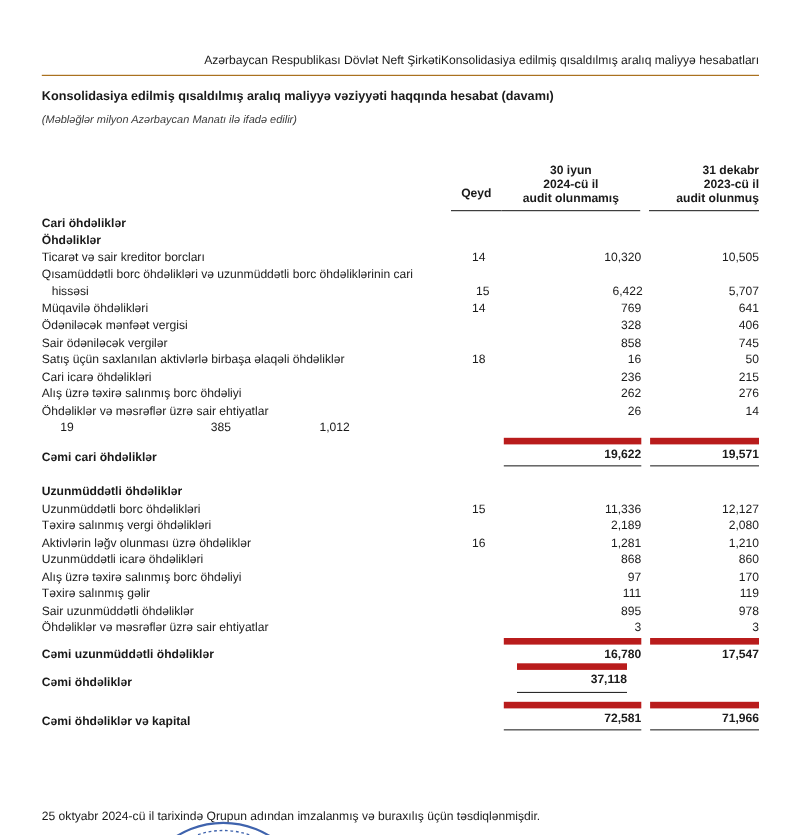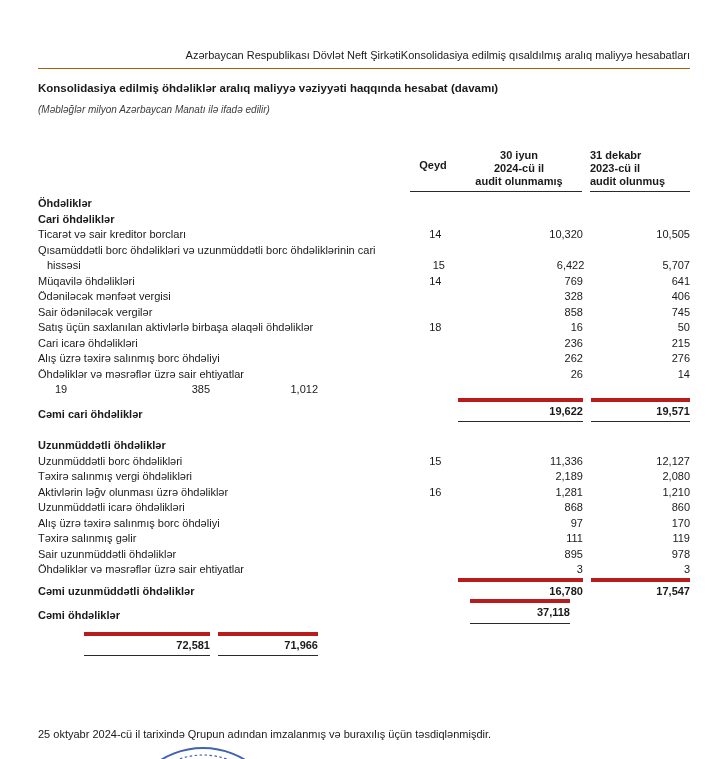--- a/index.html
+++ b/index.html
@@ -21,78 +21,78 @@
   }
   .doc-header .right { text-align: right; margin-top: 39px; }
 
   .doc-title { font-weight: bold; font-size: 11.5px; margin-top: 13px; }
   .doc-note  { font-style: italic; font-size: 10px; color: #3c3c3c; margin-top: 10px; }
 
   .fintable { margin-top: 34px; font-size: 11px; }
   .thead { display: flex; align-items: flex-end; font-weight: bold; }
   .thead .hcell { line-height: 13px; }
   .hlabel { width: 372px; }
-  .hqeyd  { width: 46px;  text-align: center; border-bottom: 1px solid #2a2a2a; padding-bottom: 19px; }
+  .hqeyd  { width: 46px;  text-align: center; border-bottom: 1px solid #2a2a2a; padding-bottom: 8px; }
   .hv1    { width: 126px; text-align: center; border-bottom: 1px solid #2a2a2a; padding-bottom: 3px; }
-  .hv2    { width: 100px; margin-left: 8px; text-align: left; border-bottom: 1px solid #2a2a2a; padding-bottom: 3px; }
+  .hv2    { width: 100px; margin-left: 8px; text-align: right; border-bottom: 1px solid #2a2a2a; padding-bottom: 3px; }
 
   .tbody { margin-top: 4px; }
   .trow { display: flex; align-items: flex-end; line-height: 15.5px; }
   .cell.label { width: 372px; padding-right: 6px; }
   .cell.qeyd  { width: 46px;  text-align: center; }
   .cell.v1    { width: 126px; text-align: right; }
   .cell.v2    { width: 100px; margin-left: 8px; text-align: right; }
 
   .trow.section { font-weight: bold; }
   .trow.total   { font-weight: bold; }
   .trow.wrap .cell.label { padding-left: 9px; text-indent: -9px; }
-  .trow.topline .cell.v1,    .trow.topline .cell.v2    { border-top: 4px solid #b91c1c; padding-top: 2px; }
+  .trow.topline .cell.v1,    .trow.topline .cell.v2    { border-top: 6px solid #b91c1c; padding-top: 2px; }
   .trow.bottomline .cell.v1, .trow.bottomline .cell.v2 { border-bottom: 1px solid #2a2a2a; padding-bottom: 2px; }
 
   .doc-footer { font-size: 11px; margin-top: 72px; }
 
   .stamp { position: absolute; left: 118px; top: 745px; }
 </style>
 </head>
 <body>
 
 <div class="page">
 
   <div class="doc-header">
     <div class="left">Azərbaycan Respublikası Dövlət Neft Şirkəti</div>
     <div class="right">Konsolidasiya edilmiş qısaldılmış aralıq maliyyə hesabatları</div>
   </div>
 
-  <div class="doc-title">Konsolidasiya edilmiş öhdəliklər aralıq maliyyə vəziyyəti haqqında hesabat (davamı)</div>
+  <div class="doc-title">Konsolidasiya edilmiş qısaldılmış aralıq maliyyə vəziyyəti haqqında hesabat (davamı)</div>
   <div class="doc-note">(Məbləğlər milyon Azərbaycan Manatı ilə ifadə edilir)</div>
 
   <div class="fintable">
     <div class="thead">
       <div class="hcell hlabel"></div>
       <div class="hcell hqeyd">Qeyd</div>
       <div class="hcell hv1">
         <div>30 iyun</div>
         <div>2024-cü il</div>
         <div>audit olunmamış</div>
       </div>
       <div class="hcell hv2">
         <div>31 dekabr</div>
         <div>2023-cü il</div>
         <div>audit olunmuş</div>
       </div>
     </div>
     <div class="tbody">
         <div class="trow section">
-          <div class="cell label">Öhdəliklər</div>
+          <div class="cell label">Cari öhdəliklər</div>
           <div class="cell qeyd"></div>
           <div class="cell v1"></div>
           <div class="cell v2"></div>
         </div>
         <div class="trow section">
-          <div class="cell label">Cari öhdəliklər</div>
+          <div class="cell label">Öhdəliklər</div>
           <div class="cell qeyd"></div>
           <div class="cell v1"></div>
           <div class="cell v2"></div>
         </div>
         <div class="trow item">
           <div class="cell label">Ticarət və sair kreditor borcları</div>
           <div class="cell qeyd">14</div>
           <div class="cell v1">10,320</div>
           <div class="cell v2">10,505</div>
         </div>
@@ -216,20 +216,21 @@
           <div class="cell v1">16,780</div>
           <div class="cell v2">17,547</div>
         </div>
         <div class="trow total topline bottomline">
           <div class="cell label">Cəmi öhdəliklər</div>
           <div class="cell qeyd"></div>
           <div class="cell v2">37,118</div>
         </div>
         <div class="trow spacer" style="height: 8px;"></div>
         <div class="trow total topline bottomline">
+          <div class="cell label">Cəmi öhdəliklər və kapital</div>
           <div class="cell qeyd"></div>
           <div class="cell v1">72,581</div>
           <div class="cell v2">71,966</div>
         </div>
       </div>
   </div>
 
   <div class="doc-footer">25 oktyabr 2024-cü il tarixində Qrupun adından imzalanmış və buraxılış üçün təsdiqlənmişdir.</div>
 </div>
 

